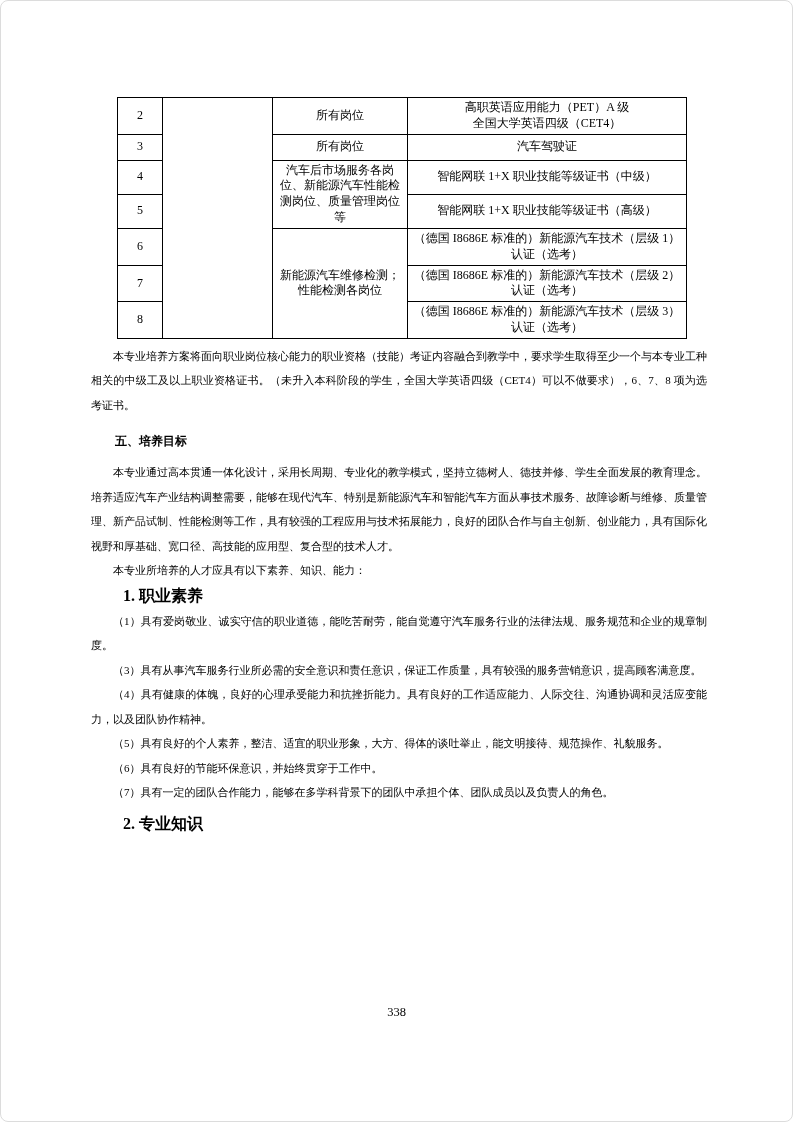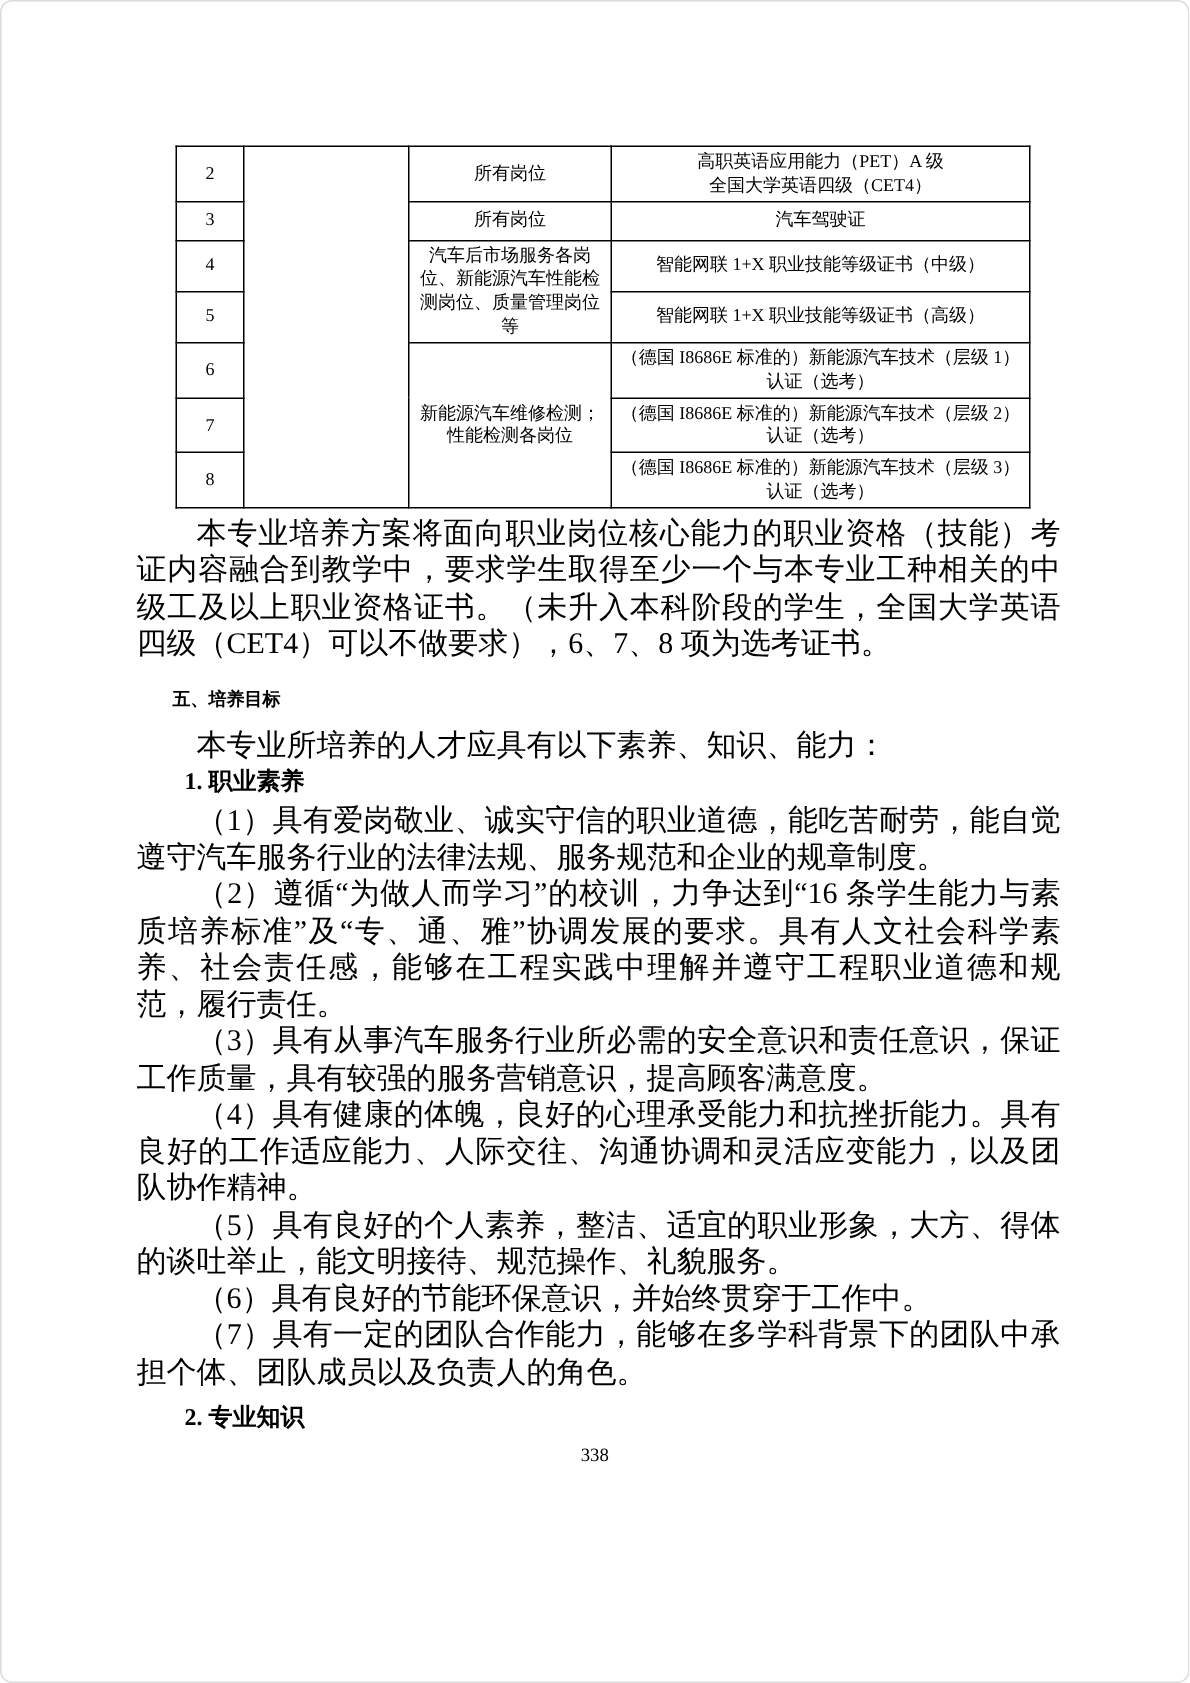--- a/index.html
+++ b/index.html
@@ -34,21 +34,21 @@
     padding: 2px 3px;
     line-height: 1.32;
     overflow: hidden;
   }
   td.cert-cell { white-space: pre-line; }
   tr.r-tall  { height: 34px; }
   tr.r-short { height: 26px; }
   
   .para {
     margin: 0;
-    font-size: 20px;
+    font-size: 11px;
     line-height: 24.5px;
     text-align: justify;
     text-indent: 2em;
   }
   .h-major {
     margin: 0;
     font-size: 12px;
     font-weight: bold;
     line-height: 22px;
     text-indent: 2em;
@@ -60,21 +60,21 @@
     font-size: 16px;
     font-weight: bold;
     line-height: 22px;
     text-indent: 2em;
   }
   .sub1-heading { margin: 2px 0 2px 0; }
   .sub2-heading { margin: 8px 0 0 0; }
   .page-number {
     position: absolute;
     left: 0; right: 0;
-    top: 962px;
+    top: 1004px;
     text-align: center;
     font-size: 12.5px;
   }
 </style>
 </head>
 <body>
 
 <div class="page">
   <div class="content">
 
@@ -119,26 +119,26 @@
         <tr class="r-tall">
           <td>8</td>
           <td class="cert-cell">（德国 I8686E 标准的）新能源汽车技术（层级 3）认证（选考）</td>
         </tr>
       </tbody>
     </table>
 
     <p class="para">本专业培养方案将面向职业岗位核心能力的职业资格（技能）考证内容融合到教学中，要求学生取得至少一个与本专业工种相关的中级工及以上职业资格证书。（未升入本科阶段的学生，全国大学英语四级（CET4）可以不做要求），6、7、8 项为选考证书。</p>
 
     <h2 class="h-major h5-heading">五、培养目标</h2>
+    <p class="para">本专业通过高本贯通一体化设计，采用长周期、专业化的教学模式，坚持立德树人、德技并修、学生全面发展的教育理念。培养适应汽车产业结构调整需要，能够在现代汽车、特别是新能源汽车和智能汽车方面从事技术服务、故障诊断与维修、质量管理、新产品试制、性能检测等工作，具有较强的工程应用与技术拓展能力，良好的团队合作与自主创新、创业能力，具有国际化视野和厚基础、宽口径、高技能的应用型、复合型的技术人才。</p>
 
     <p class="para">本专业所培养的人才应具有以下素养、知识、能力：</p>
 
     <h3 class="h-minor sub1-heading">1. 职业素养</h3>
     <p class="para">（1）具有爱岗敬业、诚实守信的职业道德，能吃苦耐劳，能自觉遵守汽车服务行业的法律法规、服务规范和企业的规章制度。</p>
-    <p class="para">（2）遵循“为做人而学习”的校训，力争达到“16 条学生能力与素质培养标准”及“专、通、雅”协调发展的要求。具有人文社会科学素养、社会责任感，能够在工程实践中理解并遵守工程职业道德和规范，履行责任。</p>
     <p class="para">（3）具有从事汽车服务行业所必需的安全意识和责任意识，保证工作质量，具有较强的服务营销意识，提高顾客满意度。</p>
     <p class="para">（4）具有健康的体魄，良好的心理承受能力和抗挫折能力。具有良好的工作适应能力、人际交往、沟通协调和灵活应变能力，以及团队协作精神。</p>
     <p class="para">（5）具有良好的个人素养，整洁、适宜的职业形象，大方、得体的谈吐举止，能文明接待、规范操作、礼貌服务。</p>
     <p class="para">（6）具有良好的节能环保意识，并始终贯穿于工作中。</p>
     <p class="para">（7）具有一定的团队合作能力，能够在多学科背景下的团队中承担个体、团队成员以及负责人的角色。</p>
 
     <h3 class="h-minor sub2-heading">2. 专业知识</h3>
   </div>
 
   <div class="page-number">338</div>

